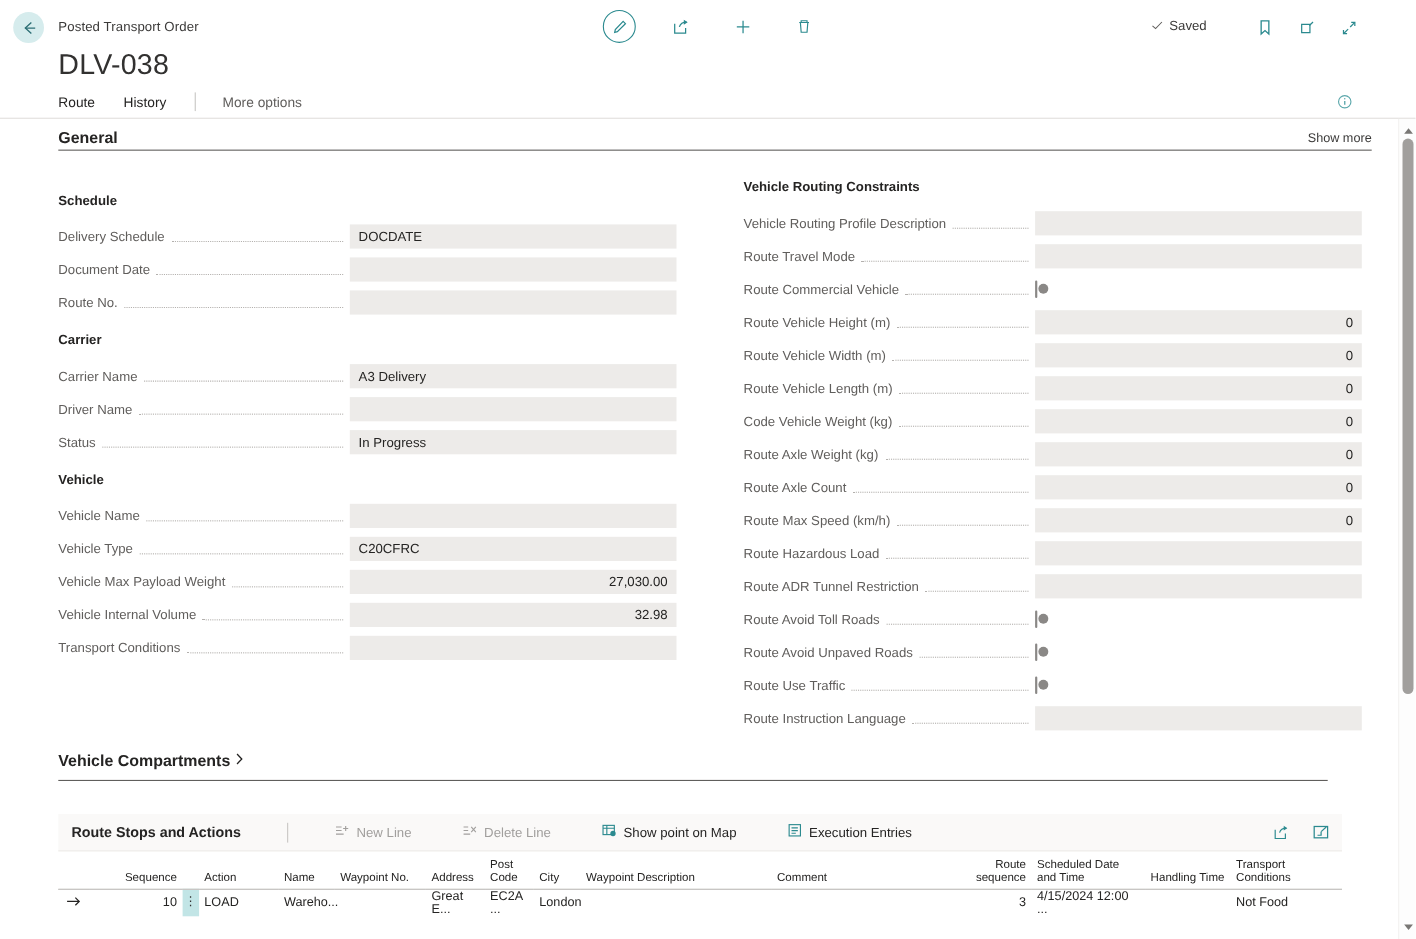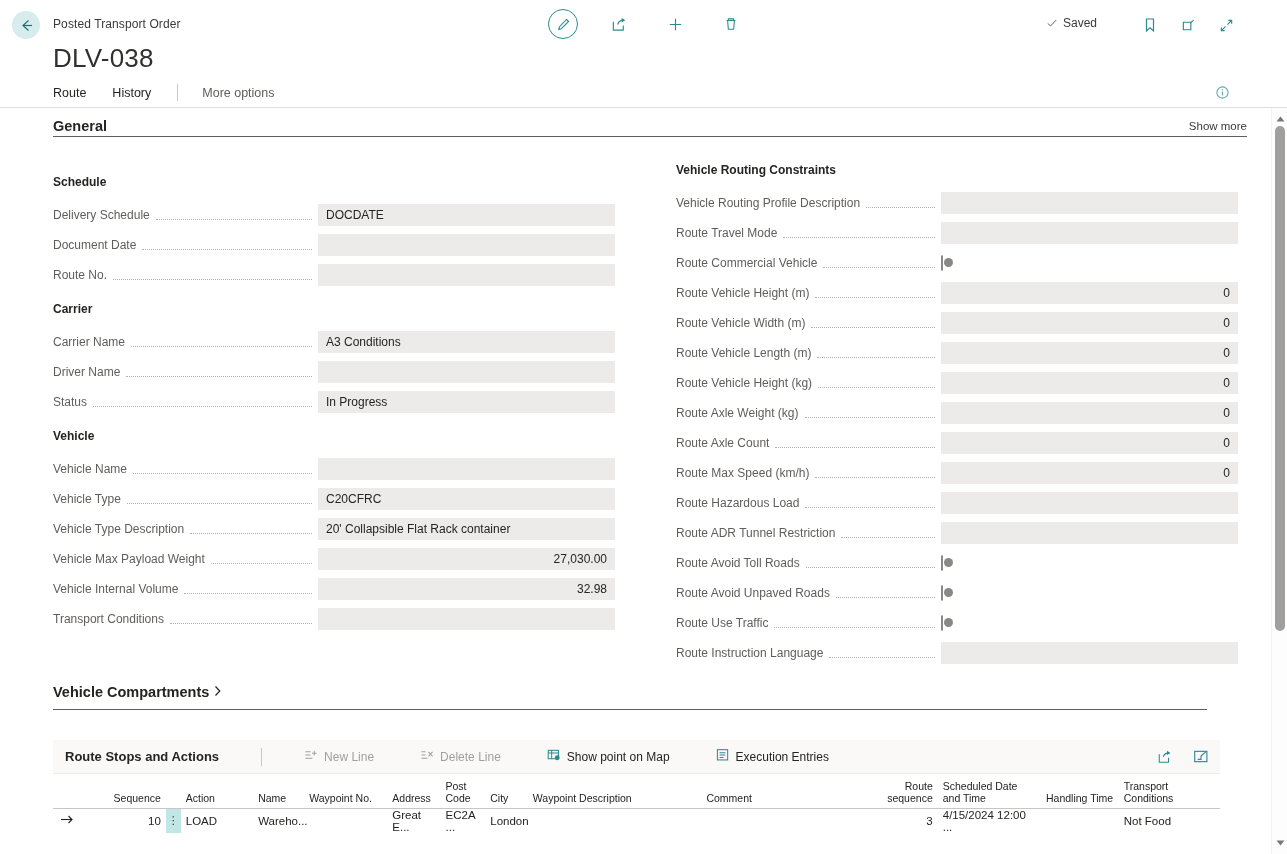--- a/index.html
+++ b/index.html
@@ -263,21 +263,21 @@
             <span class="fdots"></span>
             <span class="fctrl">
               <span class="finput"></span>
             </span>
           </div>
           <div class="grp-title">Carrier</div>
           <div class="frow">
             <span class="flabel">Carrier Name</span>
             <span class="fdots"></span>
             <span class="fctrl">
-              <span class="finput">A3 Conditions</span>
+              <span class="finput">A3 Delivery</span>
             </span>
           </div>
           <div class="frow">
             <span class="flabel">Driver Name</span>
             <span class="fdots"></span>
             <span class="fctrl">
               <span class="finput"></span>
             </span>
           </div>
           <div class="frow">
@@ -293,27 +293,20 @@
             <span class="fdots"></span>
             <span class="fctrl">
               <span class="finput"></span>
             </span>
           </div>
           <div class="frow">
             <span class="flabel">Vehicle Type</span>
             <span class="fdots"></span>
             <span class="fctrl">
               <span class="finput">C20CFRC</span>
-            </span>
-          </div>
-          <div class="frow">
-            <span class="flabel">Vehicle Type Description</span>
-            <span class="fdots"></span>
-            <span class="fctrl">
-              <span class="finput">20' Collapsible Flat Rack container</span>
             </span>
           </div>
           <div class="frow">
             <span class="flabel">Vehicle Max Payload Weight</span>
             <span class="fdots"></span>
             <span class="fctrl">
               <span class="finput num">27,030.00</span>
             </span>
           </div>
           <div class="frow">
@@ -367,21 +360,21 @@
             </span>
           </div>
           <div class="frow">
             <span class="flabel">Route Vehicle Length (m)</span>
             <span class="fdots"></span>
             <span class="fctrl">
               <span class="finput num">0</span>
             </span>
           </div>
           <div class="frow">
-            <span class="flabel">Route Vehicle Height (kg)</span>
+            <span class="flabel">Code Vehicle Weight (kg)</span>
             <span class="fdots"></span>
             <span class="fctrl">
               <span class="finput num">0</span>
             </span>
           </div>
           <div class="frow">
             <span class="flabel">Route Axle Weight (kg)</span>
             <span class="fdots"></span>
             <span class="fctrl">
               <span class="finput num">0</span>

